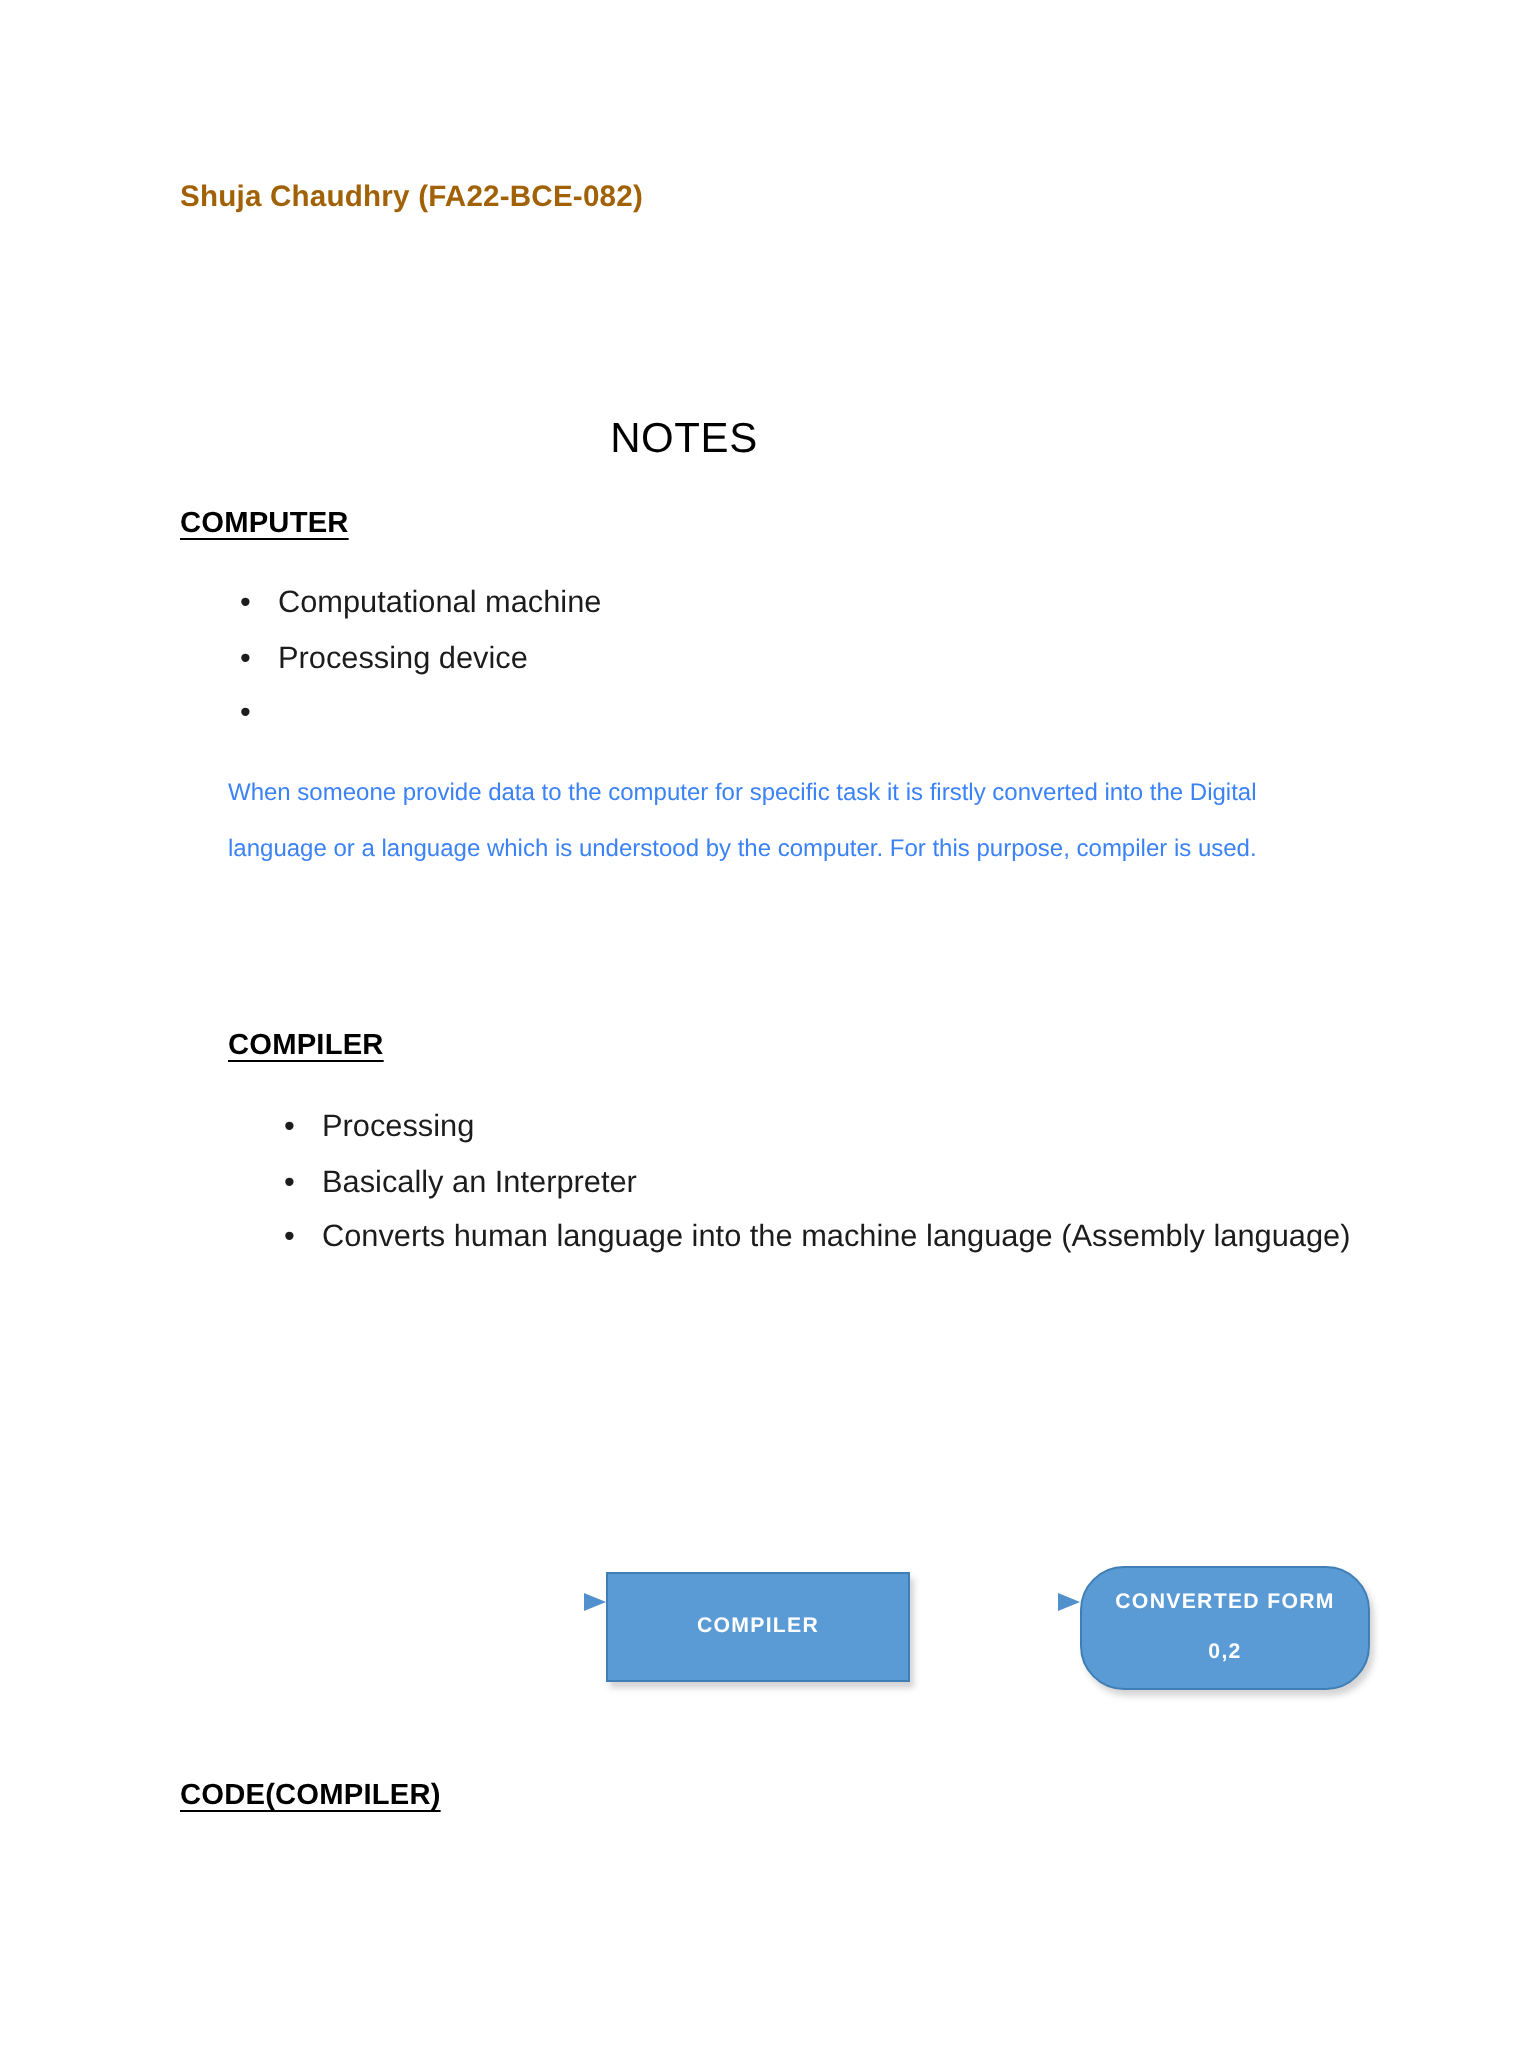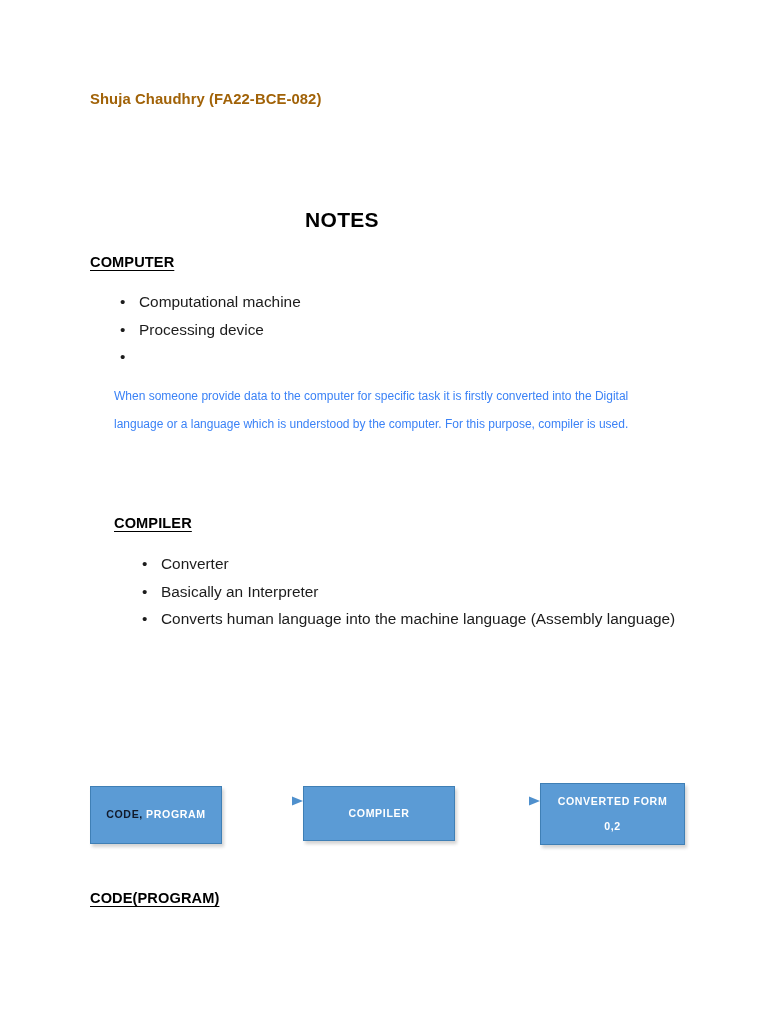--- a/index.html
+++ b/index.html
@@ -42,21 +42,21 @@
   }
 
   
   .doc-title {
     position: absolute;
     left: 0;
     top: 208px;
     width: 768px;
     text-align: center;
     font-size: 21px;
-    font-weight: bold;
+    font-weight: normal;
     color: #000000;
     letter-spacing: 0.3px;
   }
   
   .doc-title .title-inner {
     display: inline-block;
     margin-right: 84px;
   }
 
   
@@ -168,20 +168,21 @@
     top: 786px;
     width: 152px;
     height: 55px;
   }
   #flow-box-converted {
     left: 540px;
     top: 783px;
     width: 145px;
     height: 62px;
     justify-content: space-evenly;
+    border-radius: 22px;
   }
   #flow-box-converted .bx-line + .bx-line {
     margin-top: 2px;
   }
 
   .arrow-svg {
     position: absolute;
     pointer-events: auto;
   }
   #arrow-one { left: 222px; top: 793px; width: 82px; height: 16px; }
@@ -216,41 +217,35 @@
     </li>
   </ul>
 
   <div class="para" id="para-computer">When someone provide data to the computer for specific task it is firstly converted into the Digital language or a language which is understood by the computer. For this purpose, compiler is used.</div>
 
   <div class="section-heading" id="heading-compiler">COMPILER</div>
 
   <ul class="bullets" id="list-compiler">
     <li>
       <span class="dot">•</span>
-      <span>Converter</span>
+      <span>Processing</span>
     </li>
     <li>
       <span class="dot">•</span>
       <span>Basically an Interpreter</span>
     </li>
     <li>
       <span class="dot">•</span>
       <span>Converts human language into the machine language (Assembly language)</span>
     </li>
   </ul>
 
 
   <div class="diagram">
 
-    <div class="flow-box" id="flow-box-code">
-      <div class="code-row">
-        <span class="bx-line dark">CODE,</span>
-        <span class="bx-line">PROGRAM</span>
-      </div>
-    </div>
 
     <svg class="arrow-svg" id="arrow-one" viewBox="0 0 82 16">
       <defs>
         <linearGradient id="agrad1" x1="0" y1="0" x2="1" y2="0">
           <stop offset="0%" stop-color="#cfe0f2"></stop>
           <stop offset="100%" stop-color="#5B9BD5"></stop>
         </linearGradient>
       </defs>
       <line x1="0" y1="8" x2="72" y2="8" stroke="url(#agrad1)" stroke-width="1.6"></line>
       <polygon points="70,3.5 81,8 70,12.5" fill="#4f90cd"></polygon>
@@ -271,15 +266,15 @@
       <polygon points="74,3.5 85,8 74,12.5" fill="#4f90cd"></polygon>
     </svg>
 
     <div class="flow-box" id="flow-box-converted">
       <div class="bx-line">CONVERTED FORM</div>
       <div class="bx-line">0,2</div>
     </div>
 
   </div>
 
-  <div class="section-heading" id="heading-code-program">CODE(PROGRAM)</div>
+  <div class="section-heading" id="heading-code-program">CODE(COMPILER)</div>
 
 </div>
 
 </body></html>

